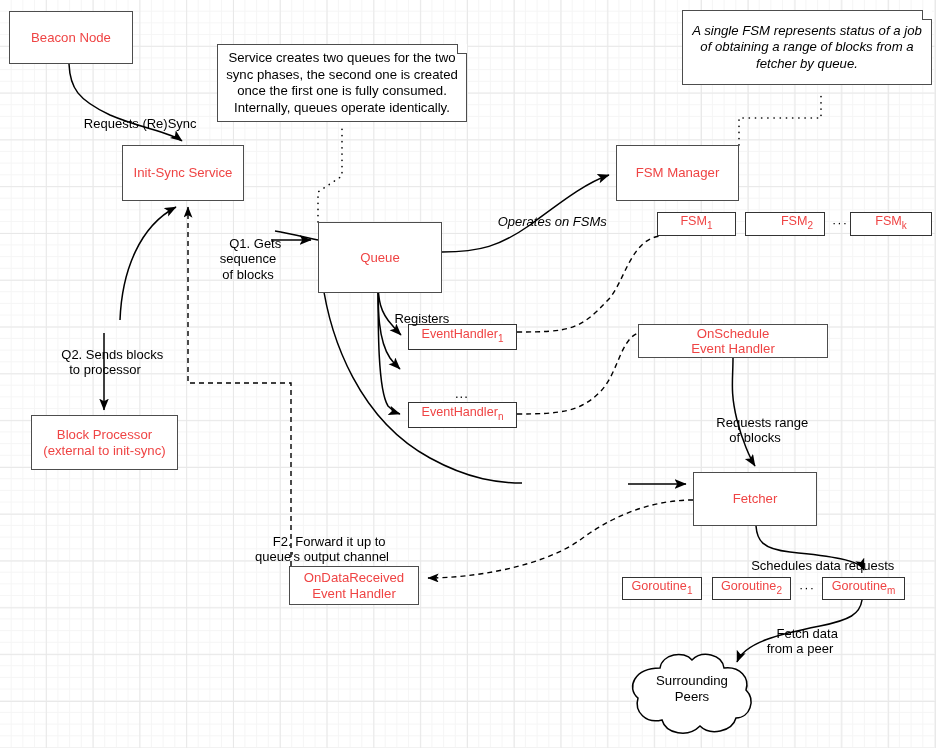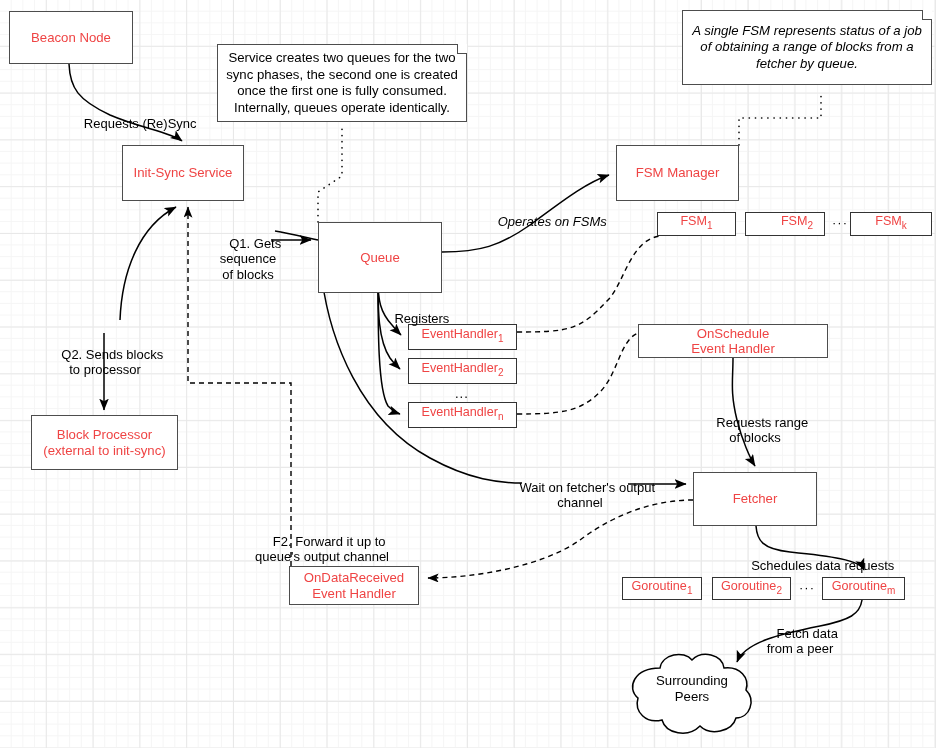--- a/index.html
+++ b/index.html
@@ -171,23 +171,20 @@
     <span><span>FSM</span><span class="sub">2</span></span>
   </div>
   <div class="dots" style="left:832px;top:215px;"><span>···</span></div>
   <div class="node thin small" style="left:850px;top:212px;width:82px;height:24px;">
     <span><span>FSM</span><span class="sub">k</span></span>
   </div>
 
   <div class="node thin small" style="left:408px;top:324px;width:109px;height:26px;">
     <span><span>EventHandler</span><span class="sub">1</span></span>
   </div>
-  <div class="node thin small" style="left:408px;top:358px;width:109px;height:26px;">
-    <span><span>EventHandler</span><span class="sub">2</span></span>
-  </div>
   <div class="dots" style="left:455px;top:386px;"><span>...</span></div>
   <div class="node thin small" style="left:408px;top:402px;width:109px;height:26px;">
     <span><span>EventHandler</span><span class="sub">n</span></span>
   </div>
 
   <div class="node thin small" style="left:622px;top:577px;width:80px;height:23px;">
     <span><span>Goroutine</span><span class="sub">1</span></span>
   </div>
   <div class="node thin small" style="left:712px;top:577px;width:79px;height:23px;">
     <span><span>Goroutine</span><span class="sub">2</span></span>
@@ -229,24 +226,20 @@
 
   <div class="lbl" style="left:380px;top:295px;width:90px;text-align:left;">
     <span style="white-space: pre-line;">Registers</span>
   </div>
 
   <div class="lbl" style="left:690px;top:399px;width:130px;">
     <span style="white-space: pre-line;">Requests range
 of blocks</span>
   </div>
 
-  <div class="lbl" style="left:500px;top:464px;width:160px;">
-    <span style="white-space: pre-line;">Wait on fetcher's output
-channel</span>
-  </div>
 
 
   <div class="lbl" style="left:232px;top:518px;width:180px;">
     <span style="white-space: pre-line;">F2. Forward it up to
 queue's output channel</span>
   </div>
 
   <div class="lbl" style="left:728px;top:542px;width:175px;">
     <span style="white-space: pre-line;">Schedules data requests</span>
   </div>

